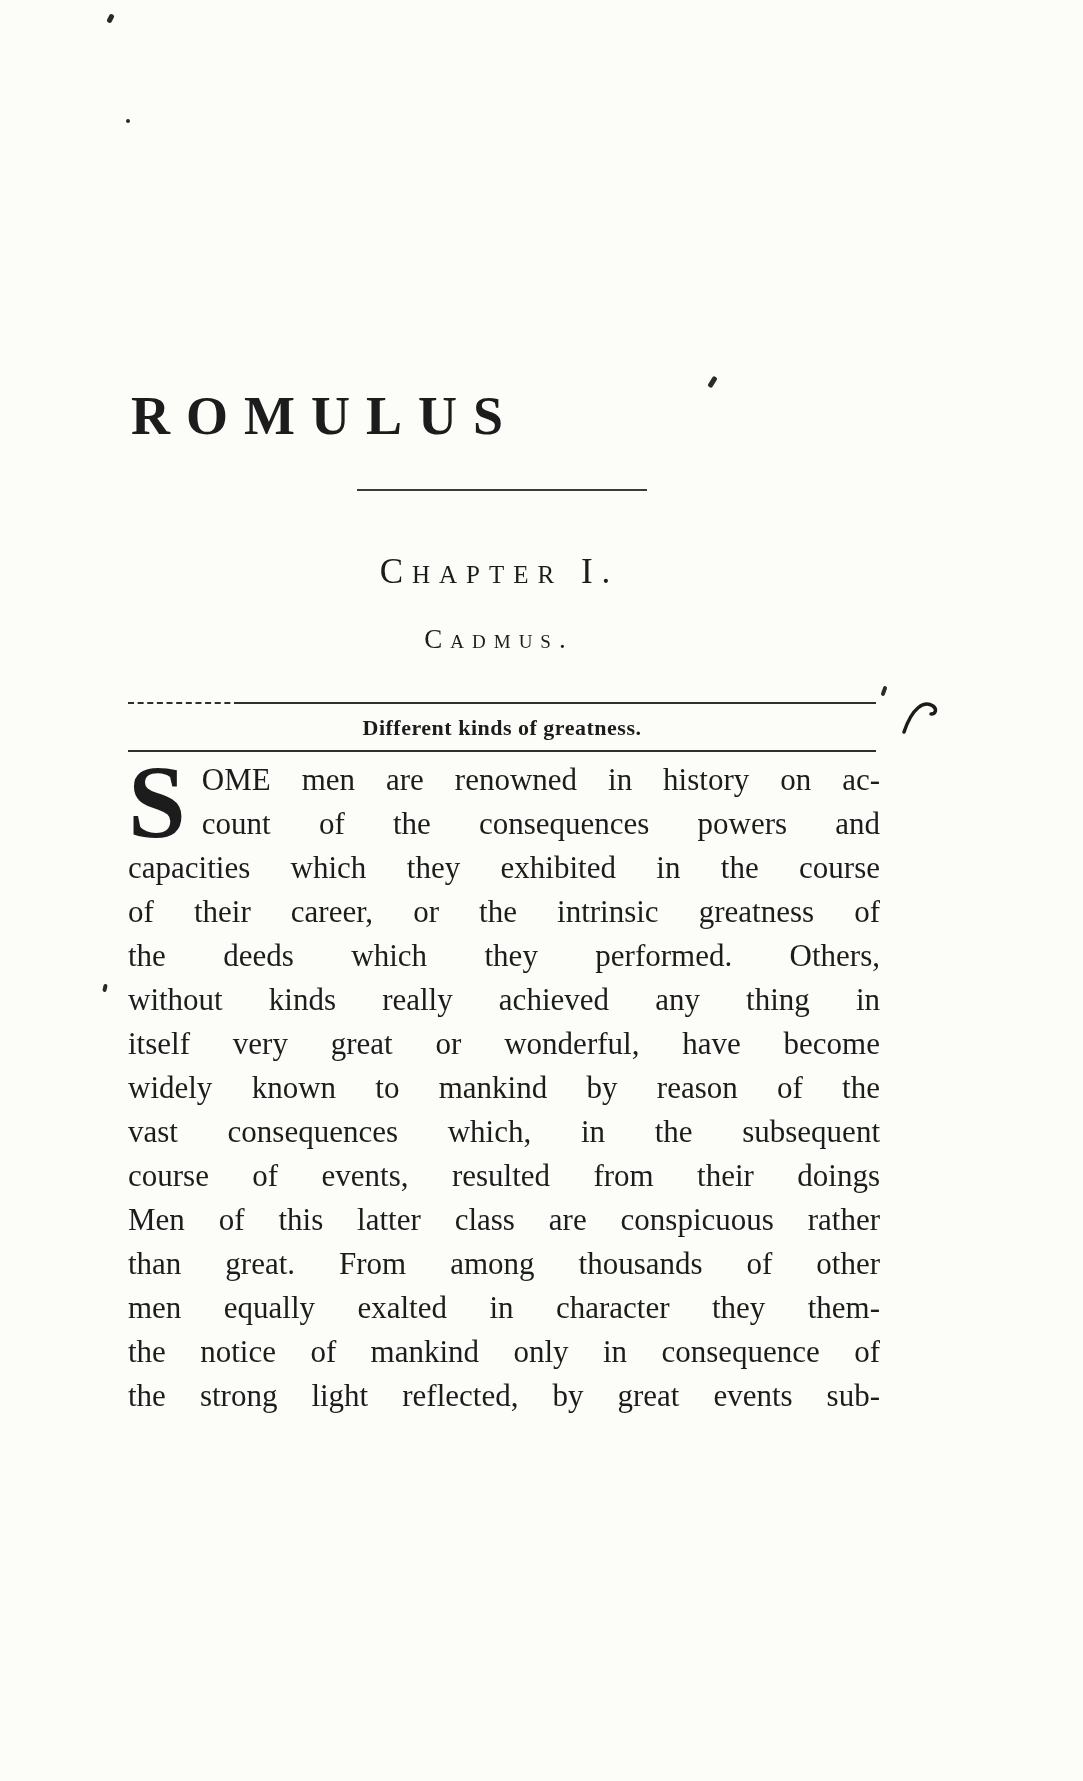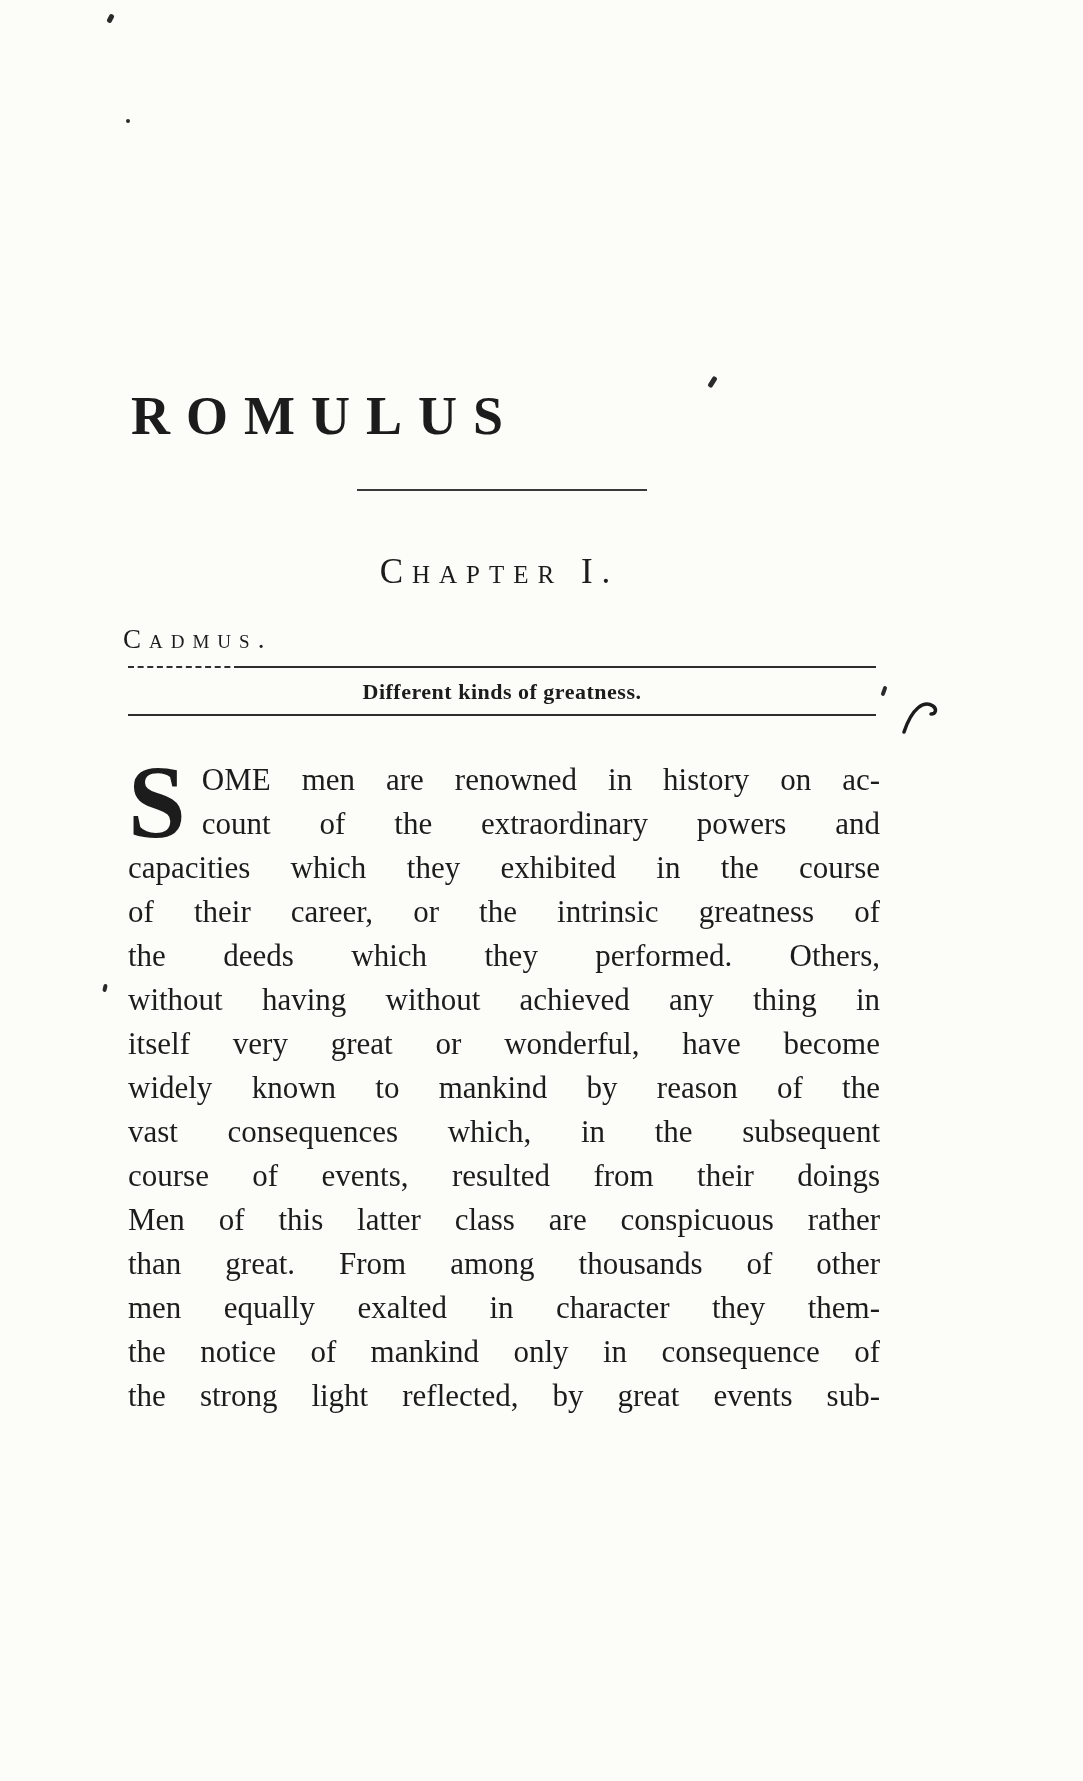--- a/index.html
+++ b/index.html
@@ -40,31 +40,32 @@
     text-align: center;
     font-size: 35px;
     font-weight: normal;
     font-variant: small-caps;
     letter-spacing: 9px;
     text-indent: 9px;
   }
   .subchapter {
     position: absolute;
     top: 624px; left: 115px; width: 760px;
+    text-align: center;
     font-size: 27px;
     font-weight: normal;
     font-variant: small-caps;
     letter-spacing: 8px;
     text-indent: 8px;
   }
 
   
   .note-box {
     position: absolute;
-    top: 666px; left: 128px; width: 748px; height: 50px;
+    top: 702px; left: 128px; width: 748px; height: 50px;
     border-bottom: 2px solid #2e2e2e;
     display: flex;
     align-items: center;
     justify-content: center;
   }
   .note-box .top-dashes {
     position: absolute;
     top: 0; left: 0; width: 112px; height: 0;
     border-top: 2px dashed #2e2e2e;
   }
@@ -143,25 +144,25 @@
   </div>
 
   <svg class="pen-mark" viewBox="0 0 46 40">
     <path d="M4 36 C 12 12 24 4 33 10 C 37 13 36 18 31 18" fill="none" stroke="#1c1c1c" stroke-width="3.5" stroke-linecap="round"></path>
   </svg>
 
   <div class="body">
     <span class="dropcap">S</span>
 
   <div class="line">OME men are renowned in history on ac-</div>
-      <div class="line">count of the extraordinary powers and</div>
+      <div class="line">count of the consequences powers and</div>
       <div class="line">capacities which they exhibited in the course</div>
       <div class="line">of their career, or the intrinsic greatness of</div>
       <div class="line">the deeds which they performed.  Others,</div>
-      <div class="line">without having without achieved any thing in</div>
+      <div class="line">without kinds really achieved any thing in</div>
       <div class="line">itself very great or wonderful, have become</div>
       <div class="line">widely known to mankind by reason of the</div>
       <div class="line">vast consequences which, in the subsequent</div>
       <div class="line">course of events, resulted from their doings</div>
       <div class="line">Men of this latter class are conspicuous rather</div>
       <div class="line">than great.  From among thousands of other</div>
       <div class="line">men equally exalted in character they them-</div>
       <div class="line">the notice of mankind only in consequence of</div>
       <div class="line">the strong light reflected, by great events sub-</div>
     </div>

